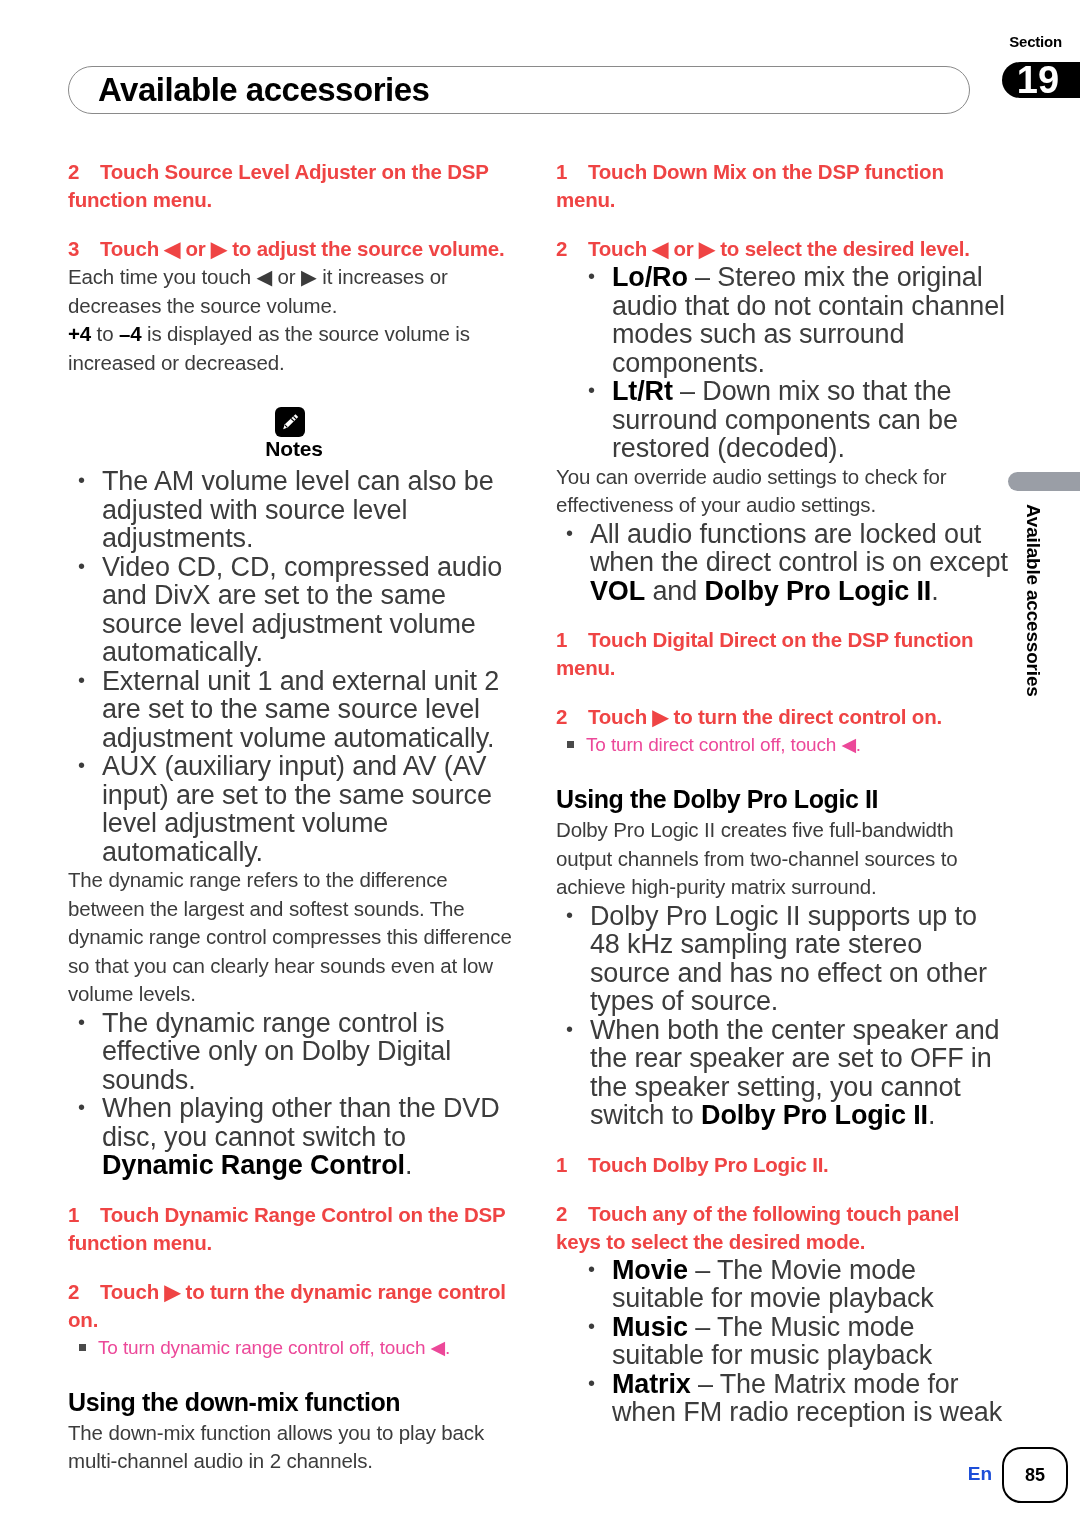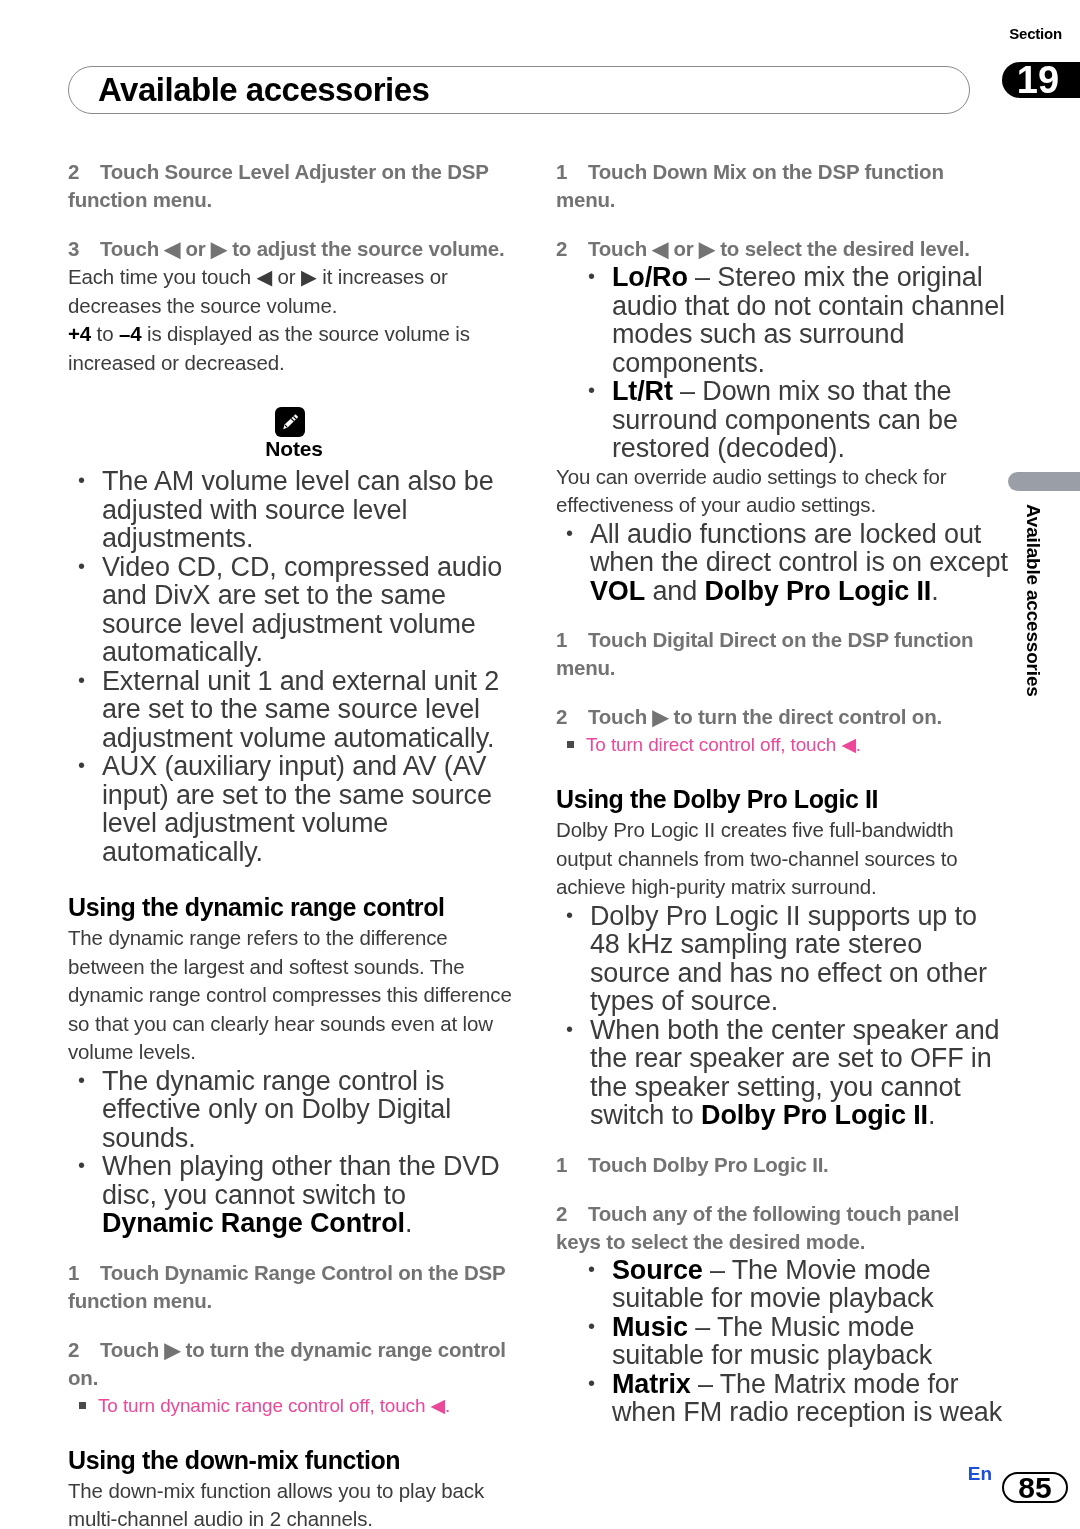--- a/index.html
+++ b/index.html
@@ -12,21 +12,21 @@
     width: 1080px;
     height: 1529px;
     background: #ffffff;
     font-family: "Liberation Sans", sans-serif;
     overflow: hidden;
   }
 
   
   .section-label {
     position: absolute;
-    top: 25px;
+    top: 33px;
     right: 18px;
     font-size: 15px;
     font-weight: bold;
     color: #000;
     letter-spacing: -0.2px;
   }
   .section-badge {
     position: absolute;
     top: 62px;
     right: 0;
@@ -113,21 +113,21 @@
     color: #3c3c3c;
     line-height: 28.5px;
     margin: 0;
     letter-spacing: -0.15px;
   }
   .body b, .body strong { color: #000; font-weight: bold; }
 
   .step {
     font-size: 20.5px;
     font-weight: bold;
-    color: #737373;
+    color: #ef4444;
     line-height: 28px;
     margin: 21px 0 0 0;
     letter-spacing: -0.2px;
   }
   .col > .step:first-child { margin-top: 0; }
   .step .num {
     display: inline-block;
     min-width: 32px;
   }
 
@@ -212,27 +212,27 @@
     bottom: 44px;
     font-size: 19px;
     font-weight: bold;
     color: #1d4ed8;
   }
   .footer-page {
     position: absolute;
     right: 12px;
     bottom: 26px;
     width: 66px;
-    height: 31px;
+    height: 56px;
     border: 2px solid #000;
     border-radius: 19px;
     display: flex;
     align-items: center;
     justify-content: center;
-    font-size: 30px;
+    font-size: 18px;
     font-weight: bold;
     color: #000;
     box-sizing: border-box;
   }
 </style>
 </head>
 <body>
 
 <div class="page">
 
@@ -268,21 +268,20 @@
       <span class="notes-title">Notes</span>
     </div>
 
     <ul class="bullets">
       <li>The AM volume level can also be adjusted with source level adjustments.</li>
       <li>Video CD, CD, compressed audio and DivX are set to the same source level adjustment volume automatically.</li>
       <li>External unit 1 and external unit 2 are set to the same source level adjustment volume automatically.</li>
       <li>AUX (auxiliary input) and AV (AV input) are set to the same source level adjustment volume automatically.</li>
     </ul>
 
-    <h2 class="h2">Using the dynamic range control</h2>
     <p class="body">The dynamic range refers to the difference between the largest and softest sounds. The dynamic range control compresses this difference so that you can clearly hear sounds even at low volume levels.</p>
     <ul class="bullets">
       <li>The dynamic range control is effective only on Dolby Digital sounds.</li>
       <li><span>When playing other than the DVD disc, you cannot switch to </span><b>Dynamic Range Control</b><span>.</span></li>
     </ul>
 
     <p class="step">
       <span class="num">1</span><span>Touch Dynamic Range Control on the DSP function menu.</span>
     </p>
     <p class="step">
@@ -331,21 +330,21 @@
       <li><span>When both the center speaker and the rear speaker are set to OFF in the speaker setting, you cannot switch to </span><b>Dolby Pro Logic II</b><span>.</span></li>
     </ul>
 
     <p class="step">
       <span class="num">1</span><span>Touch Dolby Pro Logic II.</span>
     </p>
     <p class="step">
       <span class="num">2</span><span>Touch any of the following touch panel keys to select the desired mode.</span>
     </p>
     <ul class="bullets indent">
-      <li><b>Source</b><span> – </span><span>The Movie mode suitable for movie playback</span></li>
+      <li><b>Movie</b><span> – </span><span>The Movie mode suitable for movie playback</span></li>
       <li><b>Music</b><span> – </span><span>The Music mode suitable for music playback</span></li>
       <li><b>Matrix</b><span> – </span><span>The Matrix mode for when FM radio reception is weak</span></li>
     </ul>
   </div>
 
   <div class="footer-lang">En</div>
   <div class="footer-page">85</div>
 
 </div>
 

